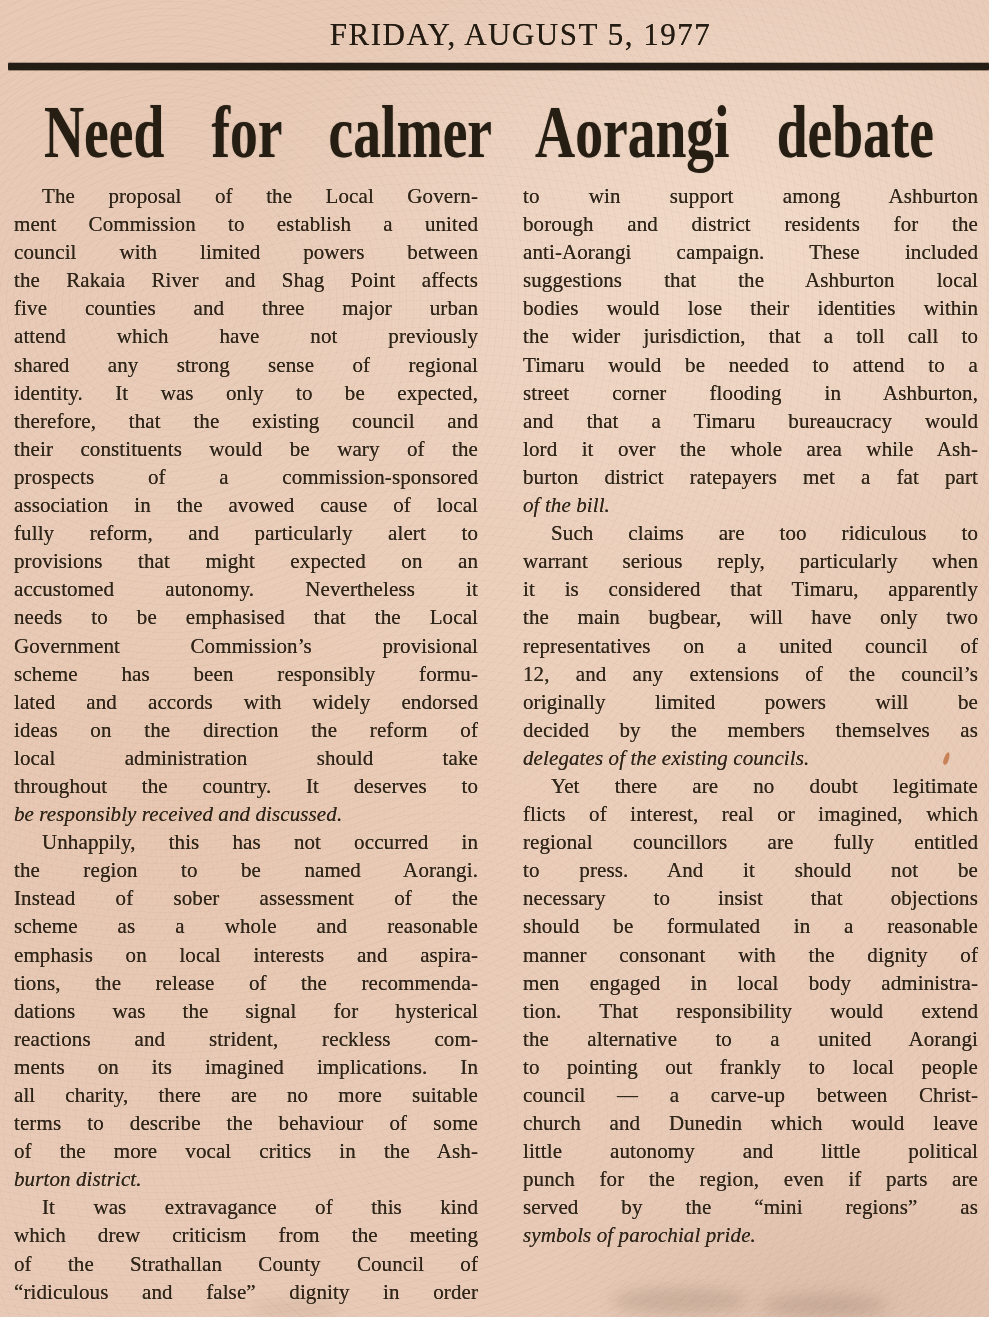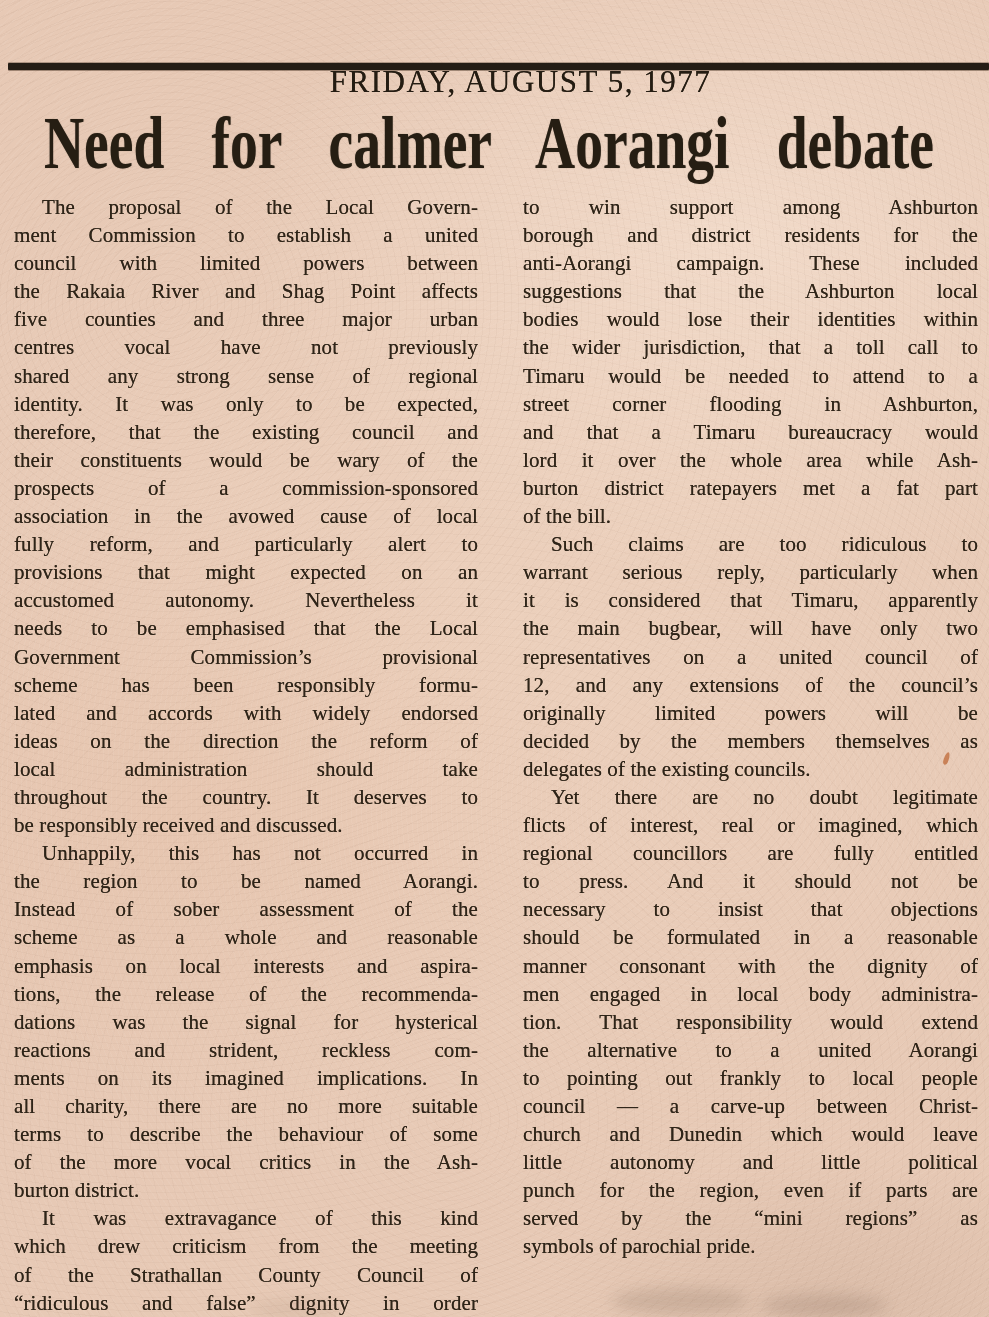--- a/index.html
+++ b/index.html
@@ -23,54 +23,53 @@
       repeating-radial-gradient(circle at 73% 61%, rgba(255,255,255,0.05) 0 1px, transparent 1px 5px),
       repeating-radial-gradient(circle at 45% 85%, rgba(130,95,75,0.04) 0 1px, transparent 1px 9px);
   }
   .dateline {
     position:absolute; top:17px; left:0; width:100%;
     box-sizing:border-box; padding-left:52px;
     text-align:center;
     font-size:31px; letter-spacing:1.5px;
     color:#241c12;
     text-shadow:0 0 0.6px rgba(36,28,18,0.85);
-    margin-top:47px;
   }
   .rule {
     position:absolute; top:63px; left:8px; width:981px; height:7px;
     background:#241d15; border-radius:1px;
     box-shadow:0 1px 0 rgba(70,52,36,0.45), 0 -1px 0 rgba(70,52,36,0.35);
   }
   .headline-wrap {
-    position:absolute; top:94px; left:44px; width:890px; height:88px;margin-top:11px;
+    position:absolute; top:94px; left:44px; width:890px; height:88px;
   }
   .headline {
     margin:0; width:1170px;
     transform:scaleX(0.7607); transform-origin:0 0;
     font-size:73px; line-height:1.06; font-weight:bold;
     text-align:justify; text-align-last:justify;
     color:#261e13;
     text-shadow:0 0 1px rgba(38,30,19,0.55);
     white-space:normal;
   }
   .col {
-    position:absolute; top:193px;
+    position:absolute; top:182px;
     font-size:21px; line-height:28.1px;
     color:#2e2418;
     text-shadow:0 0 0.55px rgba(46,36,24,0.8);
     letter-spacing:0.1px;
   }
   .col-left  { left:14px;  width:464px; }
   .col-right { left:523px; width:455px; }
   .para { margin:0; }
   .line {
     height:28.1px; overflow:visible;
     text-align:justify; text-align-last:justify;
   }
-  .line.flush  { text-align-last:left; }
+  .line.flush  { text-align-last:left;font-style:italic; }
   .line.indent { text-indent:28px; }
   .stain { position:absolute; pointer-events:none; filter:blur(7px); border-radius:50%; }
   .stain-1 { left:612px; top:1288px; width:135px; height:26px; background:rgba(128,103,86,0.22); }
   .stain-2 { left:762px; top:1294px; width:125px; height:23px; background:rgba(118,95,79,0.20); }
   .stain-3 { left:250px; top:1300px; width:90px;  height:18px; background:rgba(128,103,86,0.12); }
   .ink-speck {
     position:absolute; left:944px; top:752px; width:5px; height:13px;
     background:#bf6a38; opacity:0.75;
     border-radius:50% 50% 50% 50% / 60% 60% 40% 40%;
     transform:rotate(18deg);
@@ -91,21 +90,21 @@
 </div>
 
 <main>
   <div class="col col-left" id="col0">
       <div class="para">
         <div class="line indent">The proposal of the Local Govern-</div>
         <div class="line">ment Commission to establish a united</div>
         <div class="line">council with limited powers between</div>
         <div class="line">the Rakaia River and Shag Point affects</div>
         <div class="line">five counties and three major urban</div>
-        <div class="line">centres vocal have not previously</div>
+        <div class="line">attend which have not previously</div>
         <div class="line">shared any strong sense of regional</div>
         <div class="line">identity. It was only to be expected,</div>
         <div class="line">therefore, that the existing council and</div>
         <div class="line">their constituents would be wary of the</div>
         <div class="line">prospects of a commission-sponsored</div>
         <div class="line">association in the avowed cause of local</div>
         <div class="line">fully reform, and particularly alert to</div>
         <div class="line">provisions that might expected on an</div>
         <div class="line">accustomed autonomy. Nevertheless it</div>
         <div class="line">needs to be emphasised that the Local</div>

